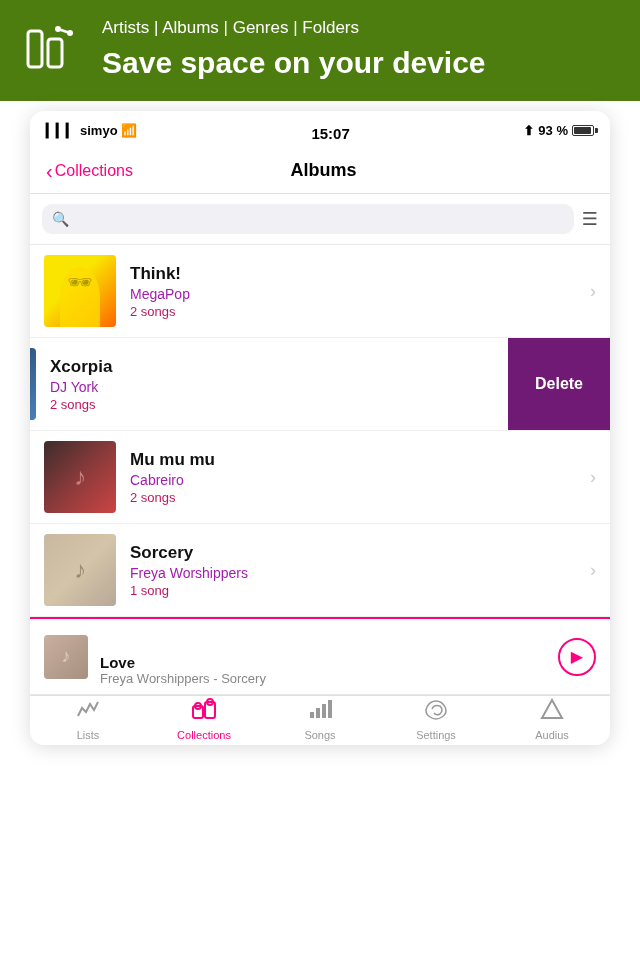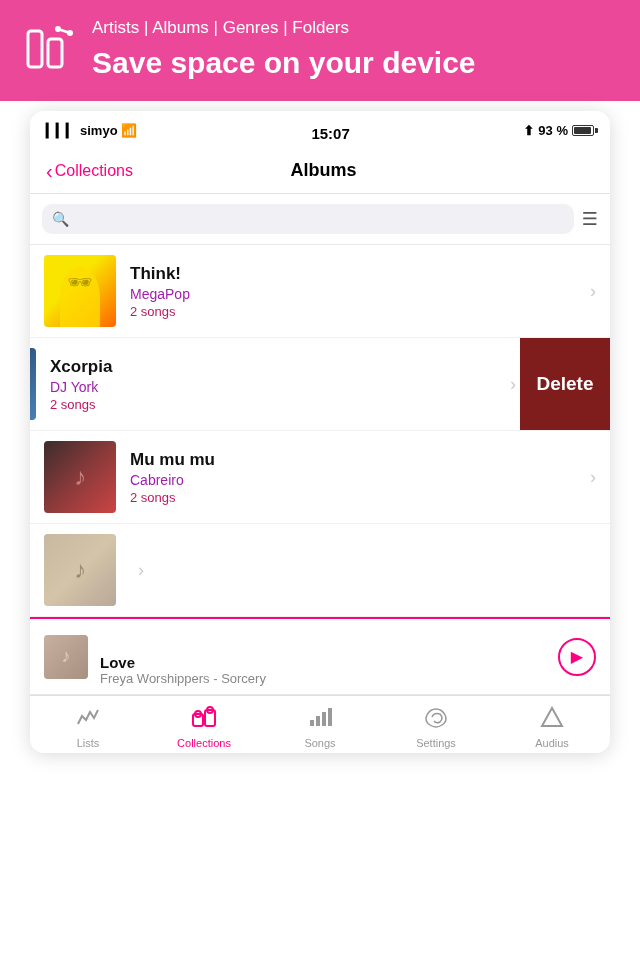--- a/index.html
+++ b/index.html
@@ -1,24 +1,24 @@
 <!DOCTYPE html>
 <html><head>
   <meta charset="utf-8">
   <style>
     * { box-sizing: border-box; margin: 0; padding: 0; }
     body { width: 640px; height: 960px; font-family: -apple-system, 'Helvetica Neue', Arial, sans-serif; overflow: hidden; background: #fff; }
 
     
     .header-banner {
-      background: #ec4899;
+      background: #4d7c0f;
       padding: 18px 20px 22px 20px;
       display: flex;
       align-items: center;
-      gap: 12px;
+      gap: 22px;
     }
     .logo-icon {
       width: 60px;
       height: 60px;
       flex-shrink: 0;
     }
     .header-right {
       flex: 1;
     }
     .header-nav {
@@ -131,27 +131,27 @@
     .album-info { flex: 1; }
     .album-name { font-size: 17px; font-weight: 700; color: #111; }
     .album-artist { font-size: 14px; color: #a21caf; margin-top: 2px; }
     .album-songs { font-size: 13px; color: #be185d; margin-top: 2px; }
     .chevron-right { color: #ccc; font-size: 18px; margin-left: 8px; }
 
     
     .delete-btn {
       position: absolute;
       right: 0; top: 0; bottom: 0;
-      width: 90px;
-      background: #7f1d1d;
+      width: 102px;
+      background: #701a75;
       display: flex;
       align-items: center;
       justify-content: center;
       color: #fff;
-      font-size: 19px;
+      font-size: 16px;
       font-weight: 600;
       cursor: pointer;
     }
 
     
     .now-playing {
       background: #fff;
       border-top: 2px solid #FF0080;
       display: flex;
       align-items: center;
@@ -172,21 +172,21 @@
       display: flex; align-items: center; justify-content: center;
       color: #FF0080; font-size: 16px; cursor: pointer;
       flex-shrink: 0;
     }
 
     
     .tab-bar {
       background: #fff;
       display: flex;
       border-top: 1px solid #e0e0e0;
-      padding: 10px 0 4px;
+      padding: 2px 0 4px;
     }
     .tab-item {
       flex: 1;
       display: flex;
       flex-direction: column;
       align-items: center;
       gap: 3px;
       cursor: pointer;
     }
     .tab-icon { font-size: 22px; color: #999; }
@@ -337,20 +337,25 @@
       </div>
       <span class="chevron-right">›</span>
     </div>
 
     <div class="album-item">
       <div class="album-art">
         <div class="art-sorcery">
           <span style="color: rgba(100,80,60,0.5); font-size: 24px;">♪</span>
         </div>
       </div>
+      <div class="album-info">
+        <div class="album-name">Sorcery</div>
+        <div class="album-artist">Freya Worshippers</div>
+        <div class="album-songs">1 song</div>
+      </div>
       <span class="chevron-right">›</span>
     </div>
 
   </div>
 
   <div class="now-playing">
     <div class="now-playing-art">
       <div class="art-love" style="width:100%;height:100%;">
         <span style="color:rgba(255,255,255,0.5);font-size:18px;">♪</span>
       </div>

